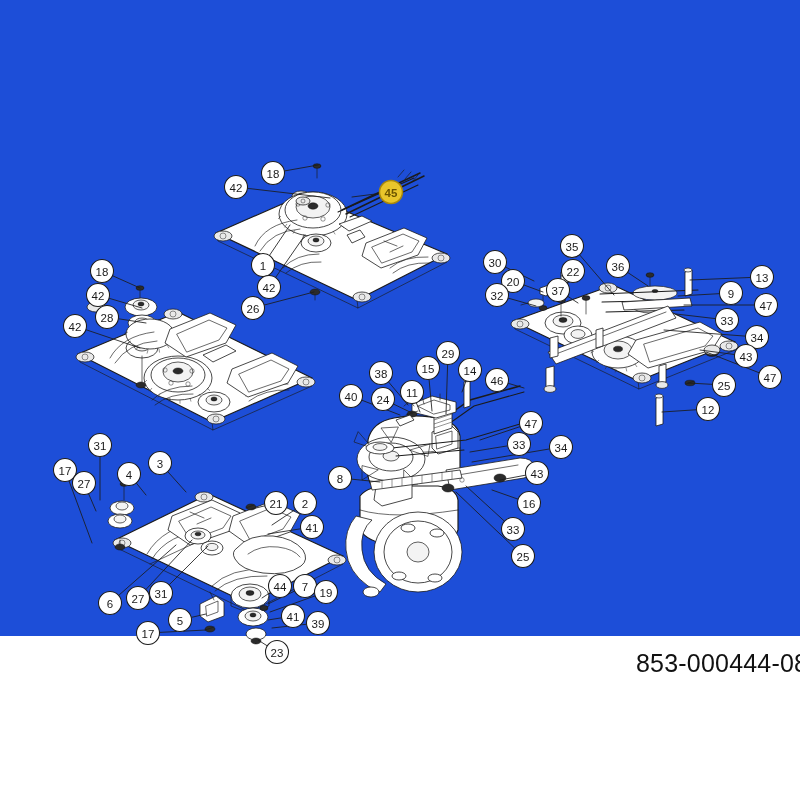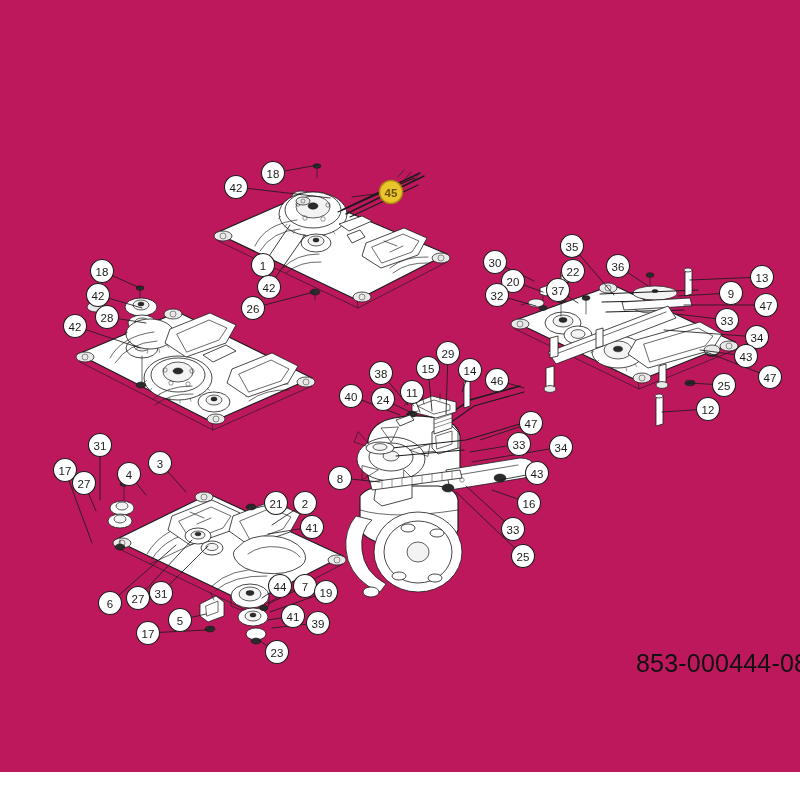--- a/index.html
+++ b/index.html
@@ -1,19 +1,19 @@
 <!DOCTYPE html>
 <html><head>
 <meta charset="utf-8">
 <title>Parts Diagram</title>
 <style>
   html,body{margin:0;padding:0;background:#fff;}
   body{width:800px;height:800px;overflow:hidden;
        font-family:"Liberation Sans","DejaVu Sans",sans-serif;}
-  #sheet{position:relative;width:800px;height:772px;background:#be185d;}
+  #sheet{position:relative;width:800px;height:636px;background:#1d4ed8;}
   #art{position:absolute;left:0;top:0;width:800px;height:800px;}
   .cal-txt{font-family:"Liberation Sans","DejaVu Sans",sans-serif;
            font-size:11.5px;font-weight:400;fill:#1a1a1a;
            text-anchor:middle;dominant-baseline:central;}
   .cal-txt.hl{font-weight:700;fill:#6b5400;}
   .pn-txt{font-family:"Liberation Sans","DejaVu Sans",sans-serif;
           font-size:25px;font-weight:400;fill:#111;letter-spacing:0.2px;}
   .ln{stroke:#1b1b1b;stroke-width:0.85;fill:none;stroke-linecap:round;}
   .cir{fill:#ffffff;stroke:#1b1b1b;stroke-width:1.05;}
   .cir.hl{fill:#e9c52b;stroke:#a8870d;stroke-width:1.5;}

